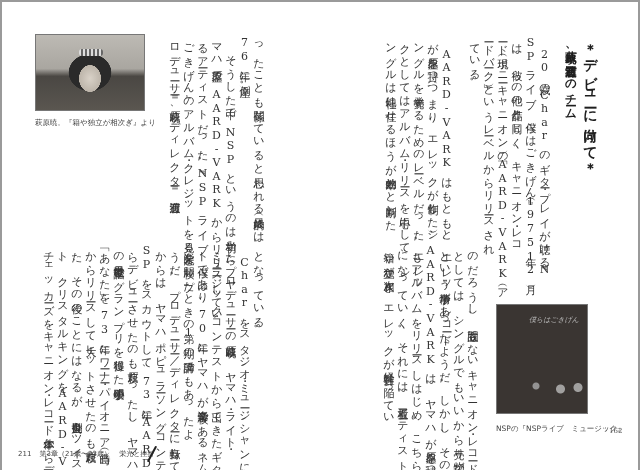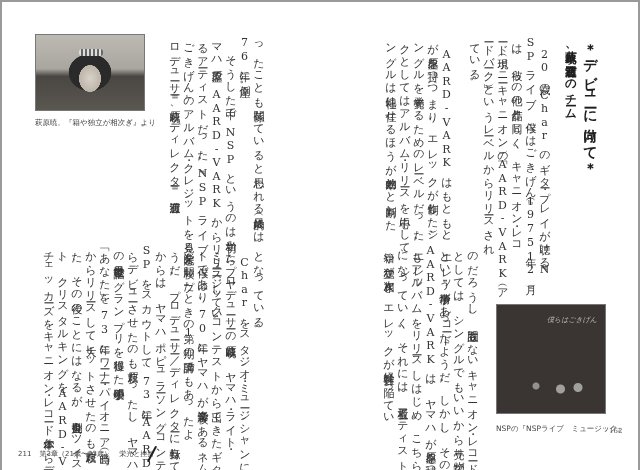--- a/index.html
+++ b/index.html
@@ -159,20 +159,20 @@
   <div class="vcol" style="left:64px; top:36px;">ングルは他社に任せるほうが効率的だと判断した</div>
 
   <div class="vcol" style="left:146px; top:244px;">のだろうし、設立間もないキャニオン・レコード</div>
   <div class="vcol" style="left:132px; top:244px;">としては、シングルでもいいから売り物が欲しい</div>
   <div class="vcol" style="left:118px; top:244px;">という事情があったようだ。しかし、その後</div>
   <div class="vcol" style="left:104px; top:244px;">AARD-VARKは、ヤマハが原盤を持つシングル</div>
   <div class="vcol" style="left:90px; top:244px;">もアルバムをリリースしはじめ、こちらがメイン</div>
   <div class="vcol" style="left:76px; top:244px;">になっていく。それには、看板アーティストの移</div>
   <div class="vcol" style="left:62px; top:244px;">籍や独立が相次ぎ、エレックが経営難に陥ってい</div>
 
-  <div class="photo photo-album" style="left:176px; top:304px; width:110px; height:110px;text-decoration:underline;">
+  <div class="photo photo-album" style="left:176px; top:304px; width:92px; height:110px;text-decoration:underline;">
     <div class="album-sub">僕らはごきげん</div>
     <div class="album-figs"></div>
   </div>
   <div class="caption" style="left:176px; top:424px;">NSPの『NSPライブ　ミュージック』</div>
 
   <div class="pagenum" style="left:289px; top:427px;">162</div>
 </div>
 
 </body></html>

